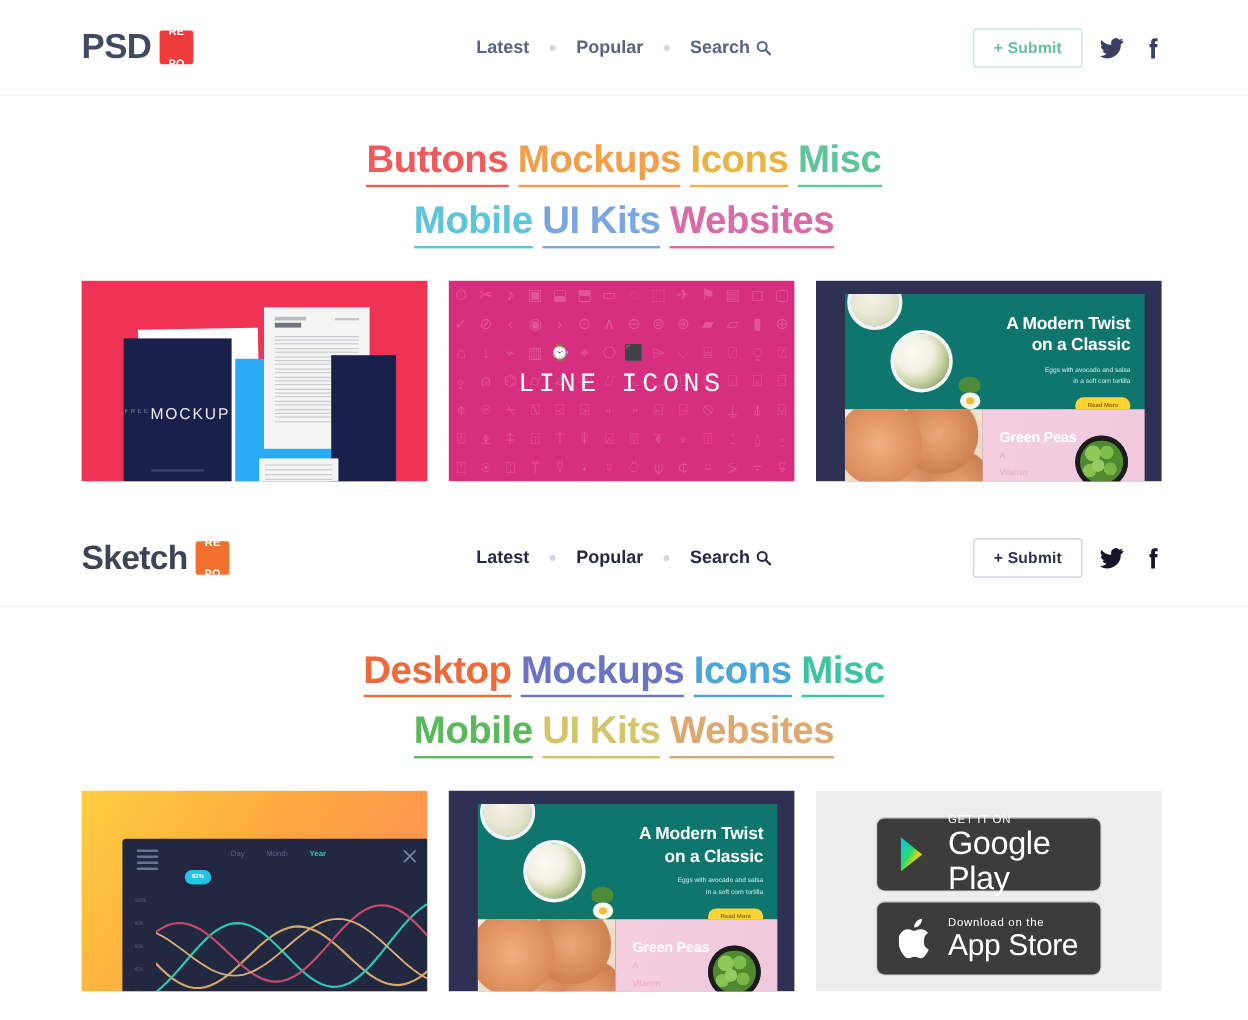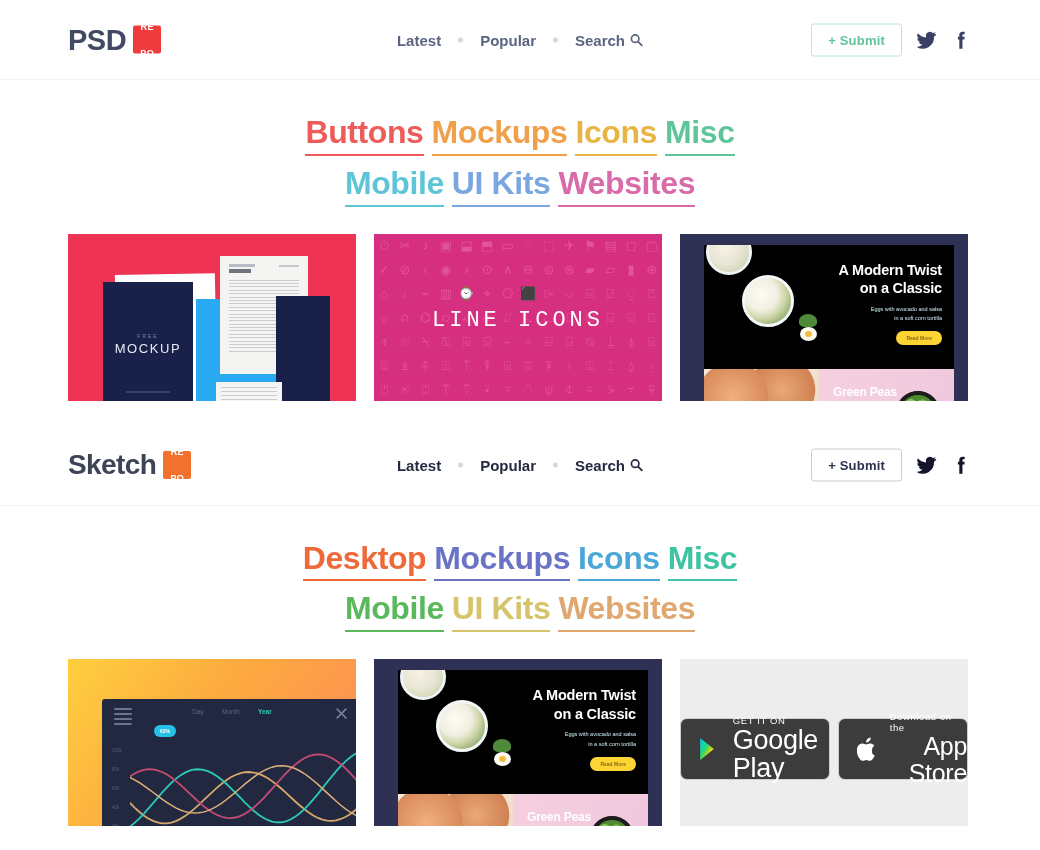--- a/index.html
+++ b/index.html
@@ -117,21 +117,21 @@
     width:100px; height:130px; background:#ffffff;
     transform:rotate(-1deg);
   }
   .m-blue {
     position:absolute; left:128px; top:65px;
     width:96px; height:110px; background:#29aaf2;
   }
   .m-folder {
     position:absolute; left:35px; top:48px;
     width:90px; height:125px; background:#19214a;
-    display:flex; flex-direction:column;
+    display:flex; flex-direction:row;
     align-items:center; justify-content:center;
   }
   .m-folder .ttl-s { color:#7f87ab; font-size:5px; letter-spacing:2px; margin-bottom:2px; }
   .m-folder .ttl-b { color:#e8eaf2; font-size:13px; letter-spacing:1.6px; }
   .m-folder .foot { position:absolute; bottom:14px; width:44px; height:2px; background:#3a4268; }
   .m-doc {
     position:absolute; left:152px; top:22px;
     width:88px; height:118px; background:#f4f4f2;
     padding:8px 9px;
   }
@@ -176,21 +176,21 @@
   .ic-sub {
     font-size:22px; color:#ffffff; font-weight:300;
     letter-spacing:4px; margin-top:6px;
     font-family:Liberation Mono, monospace;
   }
 
   
   .c-food { background:#2e3153; padding:11px 14px 0 24px; }
   .food-inner { position:relative; width:100%; height:100%; overflow:hidden; }
   .fw-hero {
-    position:relative; height:124px; background:#000000; overflow:hidden;
+    position:relative; height:96px; background:#0f766e; overflow:hidden;
   }
   .fw-plate-sm {
     position:absolute; left:2px; top:-16px;
     width:46px; height:46px; border-radius:50%;
     background:radial-gradient(circle at 40% 40%, #f7f3e4 0%, #e9e6d6 45%, #d8dcc0 70%, #8ea05a 100%);
     border:3px solid #eef3f5;
   }
   .fw-plate-big {
     position:absolute; left:38px; top:30px;
     width:52px; height:52px; border-radius:50%;
@@ -281,21 +281,21 @@
   }
   .dash-chart { position:absolute; left:28px; right:0; top:36px; height:110px; }
   .dash-tip {
     position:absolute; left:52px; top:26px;
     background:#25c2e8; color:#fff;
     font-size:5px; font-weight:bold;
     padding:3px 6px; border-radius:6px;
   }
 
   
-  .c-store { background:#ededed; display:flex; align-items:center; padding-top:12px; gap:8px; }
+  .c-store { background:#ededed; display:flex; flex-direction:column; align-items:center; padding-top:22px; gap:8px; }
   .store-badge {
     width:188px; height:62px; background:#3c3c3c;
     border-radius:7px; border:1px solid #cfcfcf;
     display:flex; align-items:center; padding-left:18px; gap:11px;
   }
   .sb-top { font-size:9.5px; color:#ffffff; letter-spacing:0.6px; }
   .sb-big { font-size:27px; color:#ffffff; line-height:1.05; letter-spacing:-0.3px; }
   .sb-big.apple { font-size:25px;text-align:right; }
 
   

